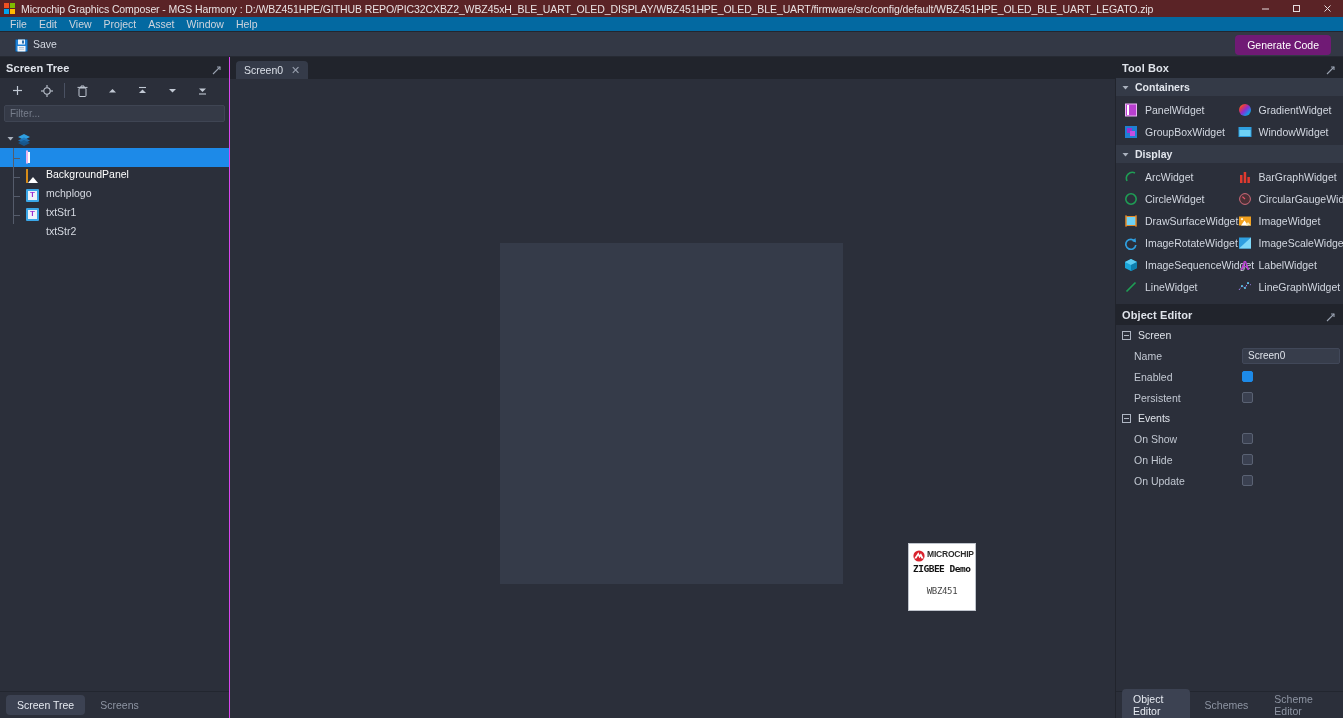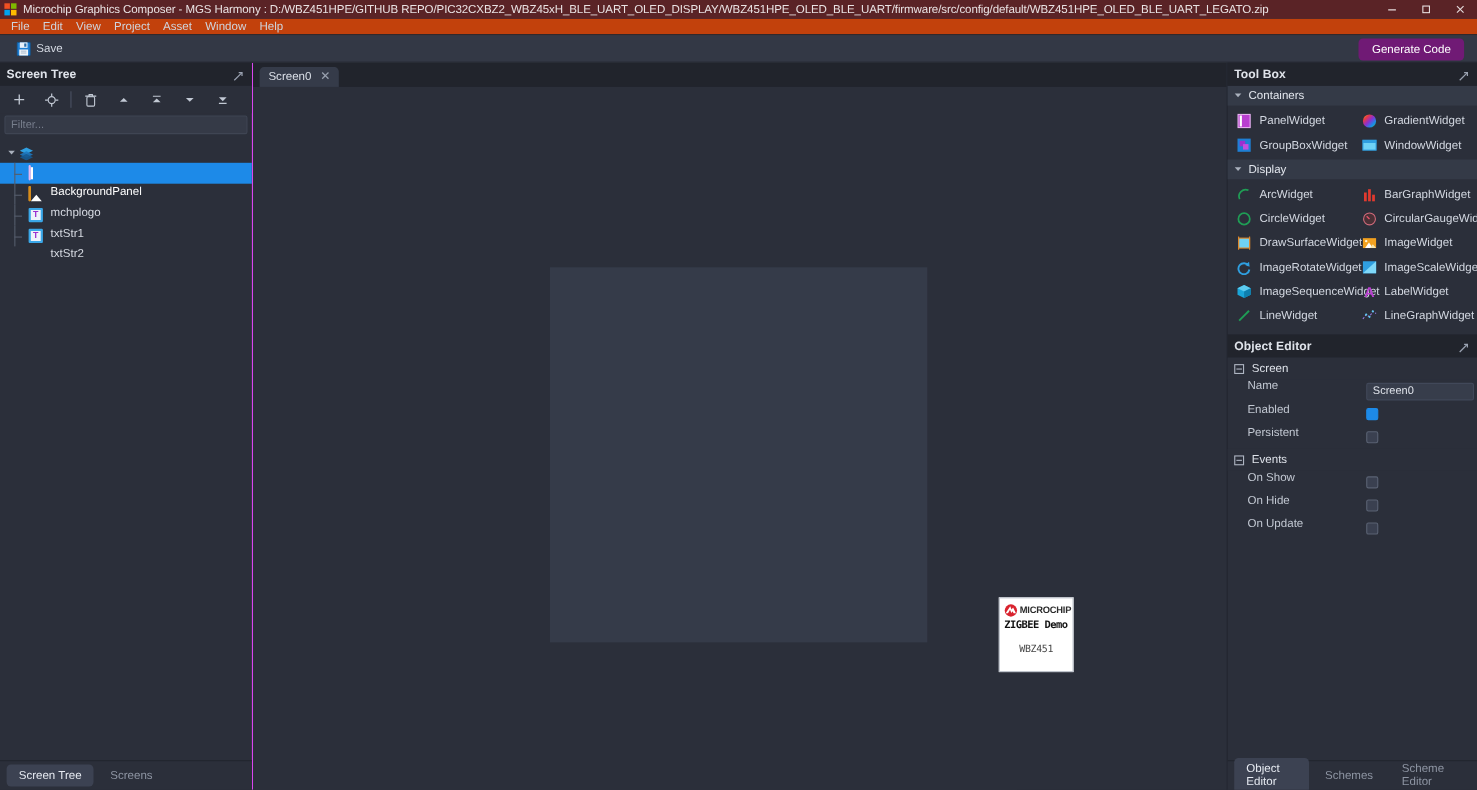--- a/index.html
+++ b/index.html
@@ -30,21 +30,21 @@
   }
   .win-controls { position: absolute; right: 0; top: 0; height: 17px; display: flex; }
   .win-btn {
     width: 31px; height: 17px; display: flex; align-items: center; justify-content: center;
     color: #e5dcdd; font-size: 11px; line-height: 1;
   }
   .win-btn svg { display: block; }
 
   
   .menubar {
-    height: 15px; background: #c2410c; display: flex; align-items: center;
+    height: 15px; background: #0369a1; display: flex; align-items: center;
     padding-left: 4px; flex: none; border-bottom: 1px solid #22262f;
   }
   .menu-item {
     font-size: 10.5px; color: #cfd4dd; padding: 0 6px; line-height: 15px; cursor: default;
   }
 
   
   .toolbar {
     height: 25px; background: #333845; display: flex; align-items: center;
     padding-left: 10px; flex: none; position: relative; border-bottom: 1px solid #262a33;
@@ -185,21 +185,21 @@
 
   
   .right-panel {
     width: 228px; background: #2b2f3a; flex: none; display: flex; flex-direction: column;
     border-left: 1px solid #21242c;
   }
   .tb-section {
     height: 18px; background: #343a47; display: flex; align-items: center;
     padding-left: 5px; gap: 5px; flex: none;
   }
-  .tb-section-title { font-size: 10.5px; color: #e2e6ed; font-weight: normal; }
+  .tb-section-title { font-size: 10.5px; color: #e2e6ed; font-weight: bold; }
   .tb-grid { display: flex; flex-wrap: wrap; padding: 3px 0 2px 0; }
   .tb-cell {
     width: 50%; height: 22px; display: flex; align-items: center; gap: 7px;
     padding-left: 8px; cursor: default;
   }
   .tb-cell-label { font-size: 10.5px; color: #d2d7e0; white-space: nowrap; }
   .wico { width: 14px; height: 14px; flex: none; position: relative; display:block; }
 
   .obj-head {
     height: 21px; background: #21242c; display: flex; align-items: center;
@@ -211,21 +211,21 @@
   }
   .obj-group-box {
     width: 9px; height: 9px; border: 1px solid #aeb5c2; display: flex;
     align-items: center; justify-content: center; position: relative;
   }
   .obj-group-box::after {
     content:''; position:absolute; width:5px; height:1px; background:#aeb5c2;
   }
   .obj-group-title { font-size: 10.5px; color: #dfe3ea; }
   .obj-row {
-    height: 21px; display: flex; padding-left: 18px;
+    height: 21px; display: flex; align-items: center; padding-left: 18px;
   }
   .obj-label { font-size: 10.5px; color: #c2c8d2; width: 108px; flex: none; }
   .obj-value { flex: 1; display: flex; align-items: center; }
   .obj-input {
     background: #373d4b; border: 1px solid #414859; border-radius: 2px;
     height: 16px; width: 100%; margin-right: 3px; padding: 0 5px;
     font-size: 10px; color: #dfe3ea; font-family: "Liberation Sans", sans-serif;
     outline: none; line-height: 14px;
   }
   .cb { width: 11px; height: 11px; border-radius: 2px; border: 1px solid #5a6273; background: #3a4050; display:block;}

